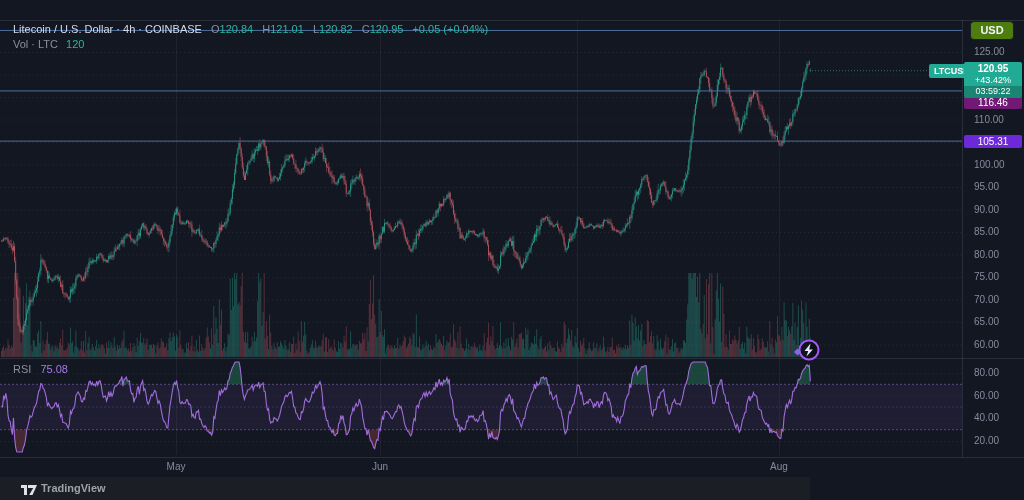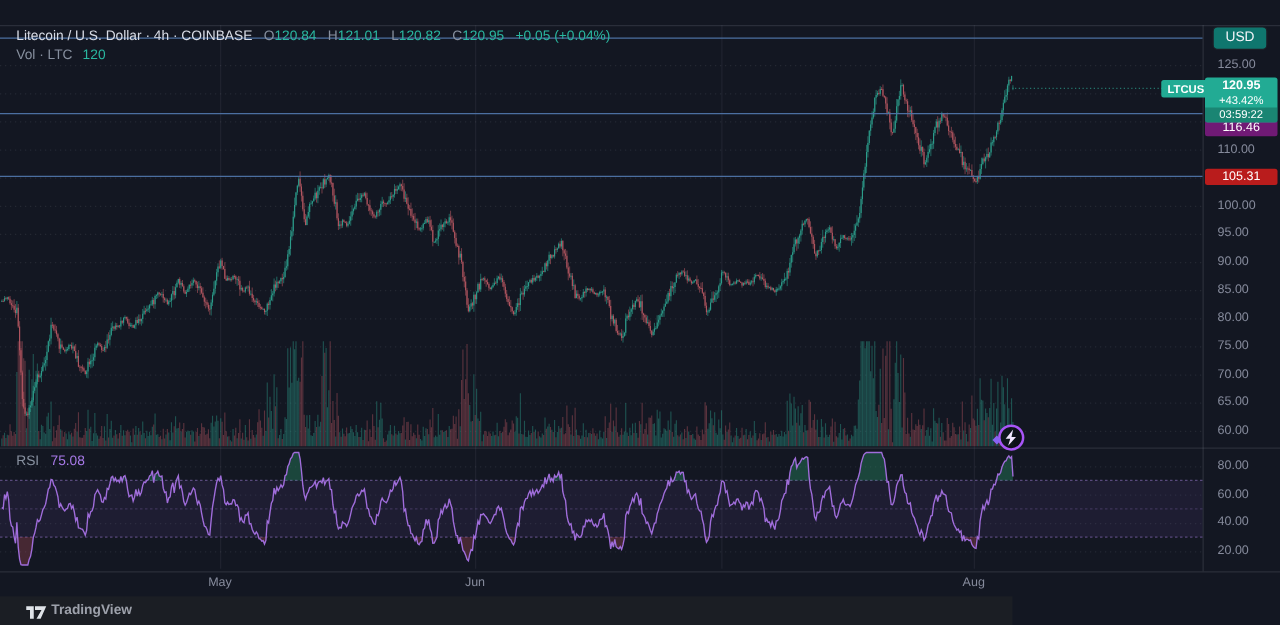--- a/index.html
+++ b/index.html
@@ -7,22 +7,22 @@
   .app{position:relative;width:1024px;height:500px;background:#131722;}
   .header{position:absolute;left:0;top:0;width:1024px;height:20px;background:#0b0d12;z-index:30;}
   .header span{display:inline-block;padding-left:8px;line-height:20px;font-size:11px;font-weight:700;color:#e8eaee;}
   #chart-svg{position:absolute;left:0;top:0;z-index:1;}
   .legend-line{position:absolute;left:13px;font-size:11px;z-index:12;white-space:nowrap;}
   .t-title{color:#d8dce6;}
   .t-muted{color:#87909f;}
   .t-up{color:#2ab7a0;}
   .t-rsi{color:#a679e6;margin-top:14px;}
   .ohlc-pair{margin-left:6px;}
-  .usd-btn{position:absolute;left:970px;top:21px;width:44px;height:19px;background:#0f766e;color:#f2f4f8;
-    font-size:11px;font-weight:400;border:1px solid #1c1f27;border-radius:4px;line-height:17px;text-align:center;
+  .usd-btn{position:absolute;left:970px;top:21px;width:44px;height:19px;background:#4d7c0f;color:#f2f4f8;
+    font-size:11px;font-weight:700;border:1px solid #1c1f27;border-radius:4px;line-height:17px;text-align:center;
     z-index:20;padding:0;font-family:inherit;}
   .cur-badge{position:absolute;left:964px;top:62px;width:58px;border-radius:2px;overflow:hidden;z-index:20;
     text-align:center;color:#fff;}
   .cur-badge .r1{font-size:10px;font-weight:700;line-height:12px;padding-top:1px;}
   .cur-badge .r2{font-size:9px;line-height:11px;}
   .cur-badge .r3{font-size:9px;line-height:11px;background:rgba(0,0,0,0.22);padding-bottom:1px;}
   .sym-badge{position:absolute;left:929px;top:64px;height:14px;line-height:14px;padding:0 5px;border-radius:2px;
     font-size:9px;font-weight:700;color:#fff;z-index:20;}
   .line-badge{position:absolute;left:964px;width:58px;height:13px;line-height:13px;border-radius:2px;
     font-size:10px;color:#fff;text-align:center;z-index:19;}
@@ -112,21 +112,21 @@
 
   <div class="sym-badge" style="background: rgb(34, 171, 148);">LTCUSD</div>
 
   <div class="cur-badge" style="background: rgb(34, 171, 148);">
     <div class="r1">120.95</div>
     <div class="r2">+43.42%</div>
     <div class="r3">03:59:22</div>
   </div>
 
   <div class="line-badge" style="top: 96px; background: #701a75;">116.46</div>
-  <div class="line-badge" style="top: 135px; background: #b91c1c;">105.31</div>
+  <div class="line-badge" style="top: 135px; background: #6d28d9;">105.31</div>
 
   <div id="price-ticks">
       <div class="tick-label" style="top: 47px;">125.00</div>
       <div class="tick-label" style="top: 114.5px;">110.00</div>
       <div class="tick-label" style="top: 159.5px;">100.00</div>
       <div class="tick-label" style="top: 182px;">95.00</div>
       <div class="tick-label" style="top: 204.5px;">90.00</div>
       <div class="tick-label" style="top: 227px;">85.00</div>
       <div class="tick-label" style="top: 249.5px;">80.00</div>
       <div class="tick-label" style="top: 272px;">75.00</div>

